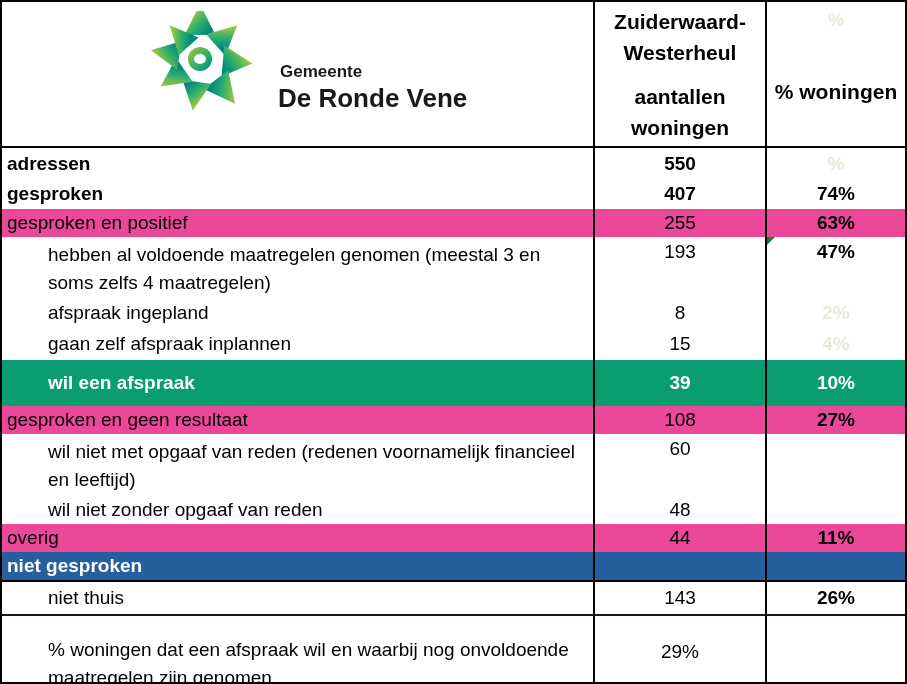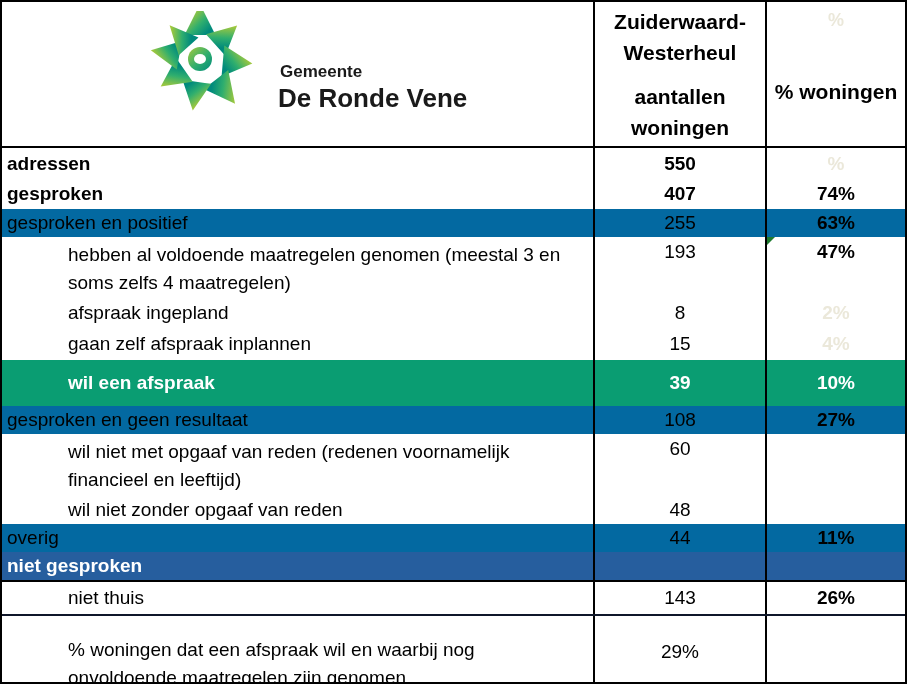--- a/index.html
+++ b/index.html
@@ -24,22 +24,22 @@
     vertical-align:middle;
     overflow:hidden;
   }
   td.num, td.pct{
     text-align:center;
     border-left:2px solid #000;
   }
   tr.hdr td{border-bottom:2px solid #000;}
   tr.row-thuis td{border-top:2px solid #000;border-bottom:2px solid #0f172a;}
   .b{font-weight:bold;}
-  .indent{padding-left:66px;}
-  .blue{background:#0369a1;}
+  .indent{padding-left:46px;}
+  .blue{background:#ec4899;}
   .green{background:#0a9d72;color:#fff;}
   .dkblue{background:#265e9e;color:#fff;}
   .ghost{color:#ebe8da;font-weight:bold;}
   td.label{line-height:28px;margin-left:34px;}
   tr.vtop td{vertical-align:top;padding-top:4px;}
   tr.vbottom td{vertical-align:bottom;padding-bottom:7px;}
   tr.vbottom td.raise{padding-bottom:36px;}
   
   .hdr-logo-cell{text-align:center;vertical-align:middle;}
   .hdr-stack{

